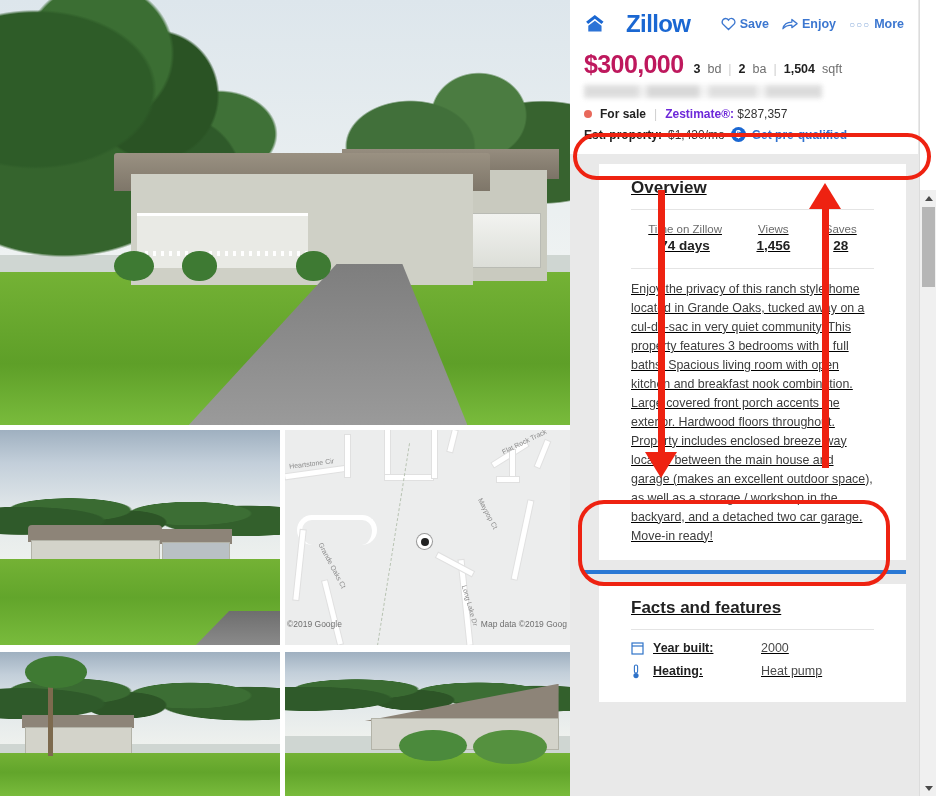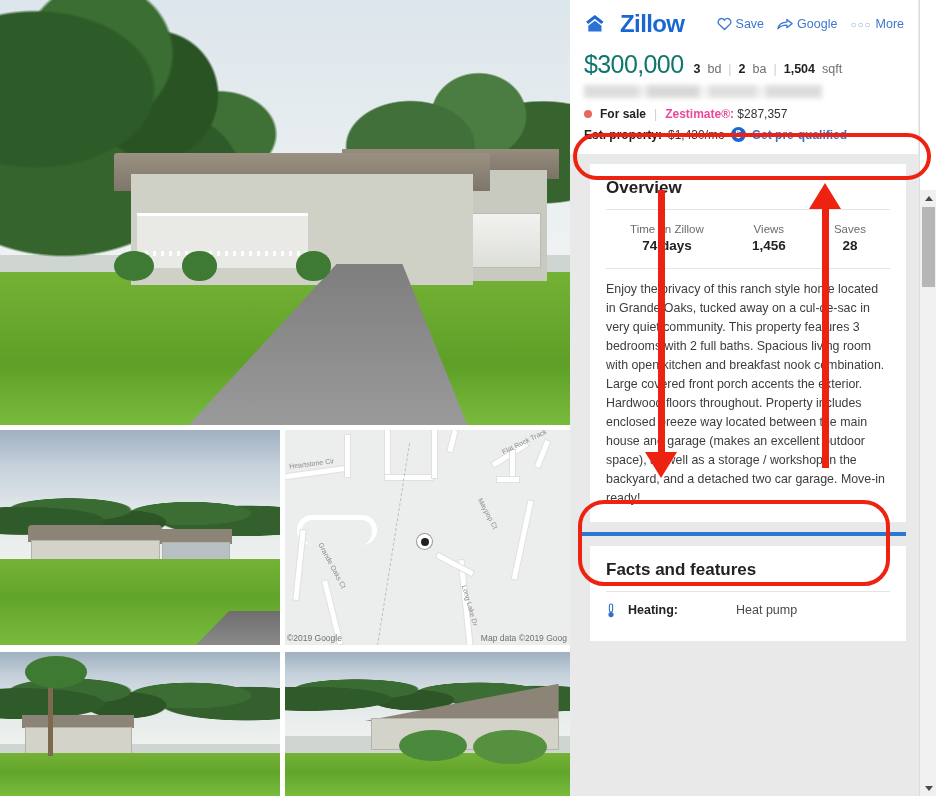--- a/index.html
+++ b/index.html
@@ -75,57 +75,57 @@
   
   .map { position:absolute; inset:0; background:#eceded; }
   .road { position:absolute; background:#ffffff; box-shadow:0 0 0 1px #e0e0e0; }
   .road-h { height:5px; } .road-v { width:5px; }
   .map-label { position:absolute; font-size:7px; color:#8b8b8b;
                font-family:"Liberation Sans", sans-serif; white-space:nowrap; }
   .map-dot { position:absolute; width:15px; height:15px; border-radius:50%;
              background:#fff; box-shadow:0 0 0 1px #9a9a9a; display:flex;
              align-items:center; justify-content:center; }
   .map-dot::after { content:""; width:8px; height:8px; border-radius:50%; background:#222; }
-  .map-attr { position:absolute; bottom:2px; font-size:8.5px; color:#6f6f6f; }
+  .map-attr { position:absolute; bottom:16px; font-size:8.5px; color:#6f6f6f; }
   .map-dashed { position:absolute; border-left:1px dashed #b9c4b4; }
 
   
   .panel { width: 366px; height: 796px; background:#e9e9e9; position: relative; flex:none; }
   .panel-scroll { position:absolute; left:0; top:0; width:348px; height:796px; overflow:hidden; }
 
-  .card { background:#fff; margin:0 12px 10px 20px; padding:14px 16px; }
+  .card { background:#fff; margin:0 12px 10px 29px; padding:14px 32px;text-decoration:underline; }
   .top-card { background:#fff; padding:8px 14px 12px 14px; margin:0; }
 
   .brandrow { display:flex; align-items:center; justify-content:space-between;
               padding:2px 0 6px 0; }
-  .zlogo { display:flex; align-items:center; gap:14px; }
+  .zlogo { display:flex; align-items:center; gap:20px; }
   .zlogo-text { font-size:24px; font-weight:bold; color:#1a67d2; letter-spacing:-0.6px; }
   .zmark { width:22px; height:20px; }
   .actions { display:flex; align-items:center; gap:13px; }
   .action { display:flex; align-items:center; gap:4px; color:#3c77d0;
-            font-size:12.5px; font-weight:normal; cursor:pointer;text-align:center; }
+            font-size:12.5px; font-weight:bold; cursor:pointer;text-align:center; }
   .action svg { display:block; }
   .dots { letter-spacing:1px; font-size:10px; color:#8fb0dd; }
 
   .pricerow { display:flex; align-items:baseline; gap:10px; padding-top:6px; }
-  .price { font-size:25px; font-weight:normal; color:#0f766e; letter-spacing:-0.6px; }
+  .price { font-size:25px; font-weight:bold; color:#be185d; letter-spacing:-0.6px; }
   .facts { display:flex; align-items:center; gap:7px; font-size:12.5px; color:#6e6e6e; }
   .facts b { color:#1f1f1f; }
   .vbar { color:#cfcfcf; }
 
   .addr-blur { margin-top:6px; height:13px; width:238px;
      background:linear-gradient(90deg,#d9d9d9 0 22%,#efefef 24% 26%,#d4d4d4 27% 48%,
      #f2f2f2 49% 52%,#dcdcdc 53% 72%,#f0f0f0 73% 76%,#d8d8d8 77% 100%);
      filter:blur(2.4px); opacity:.9; }
 
   .statusrow { display:flex; align-items:center; gap:8px; margin-top:9px; font-size:12px; }
   .dot-red { width:8px; height:8px; border-radius:50%; background:#e8695b; }
   .forsale { font-weight:bold; color:#222; }
   .zest { color:#333; }
-  .zest b { color:#ec4899; }
+  .zest b { color:#6d28d9; }
   .paymentrow { display:flex; align-items:center; gap:6px; margin-top:6px; font-size:12px; color:#333; }
   .paymentrow .lbl { font-weight:bold; color:#222; }
   .coin { width:15px; height:15px; border-radius:50%; background:#1a67d2; color:#fff;
           font-size:10px; font-weight:bold; display:flex; align-items:center;
           justify-content:center; }
   .prequal { color:#2f71cf; font-weight:bold; }
 
   .cta-wrap { padding:8px 14px 12px 14px; background:#fff; }
   .cta { width:100%; height:34px; background:#1a6fe8; color:#fff; border:none;
          border-radius:3px; font-size:13px; font-weight:bold; cursor:pointer;
@@ -286,21 +286,21 @@
             <div class="action">
               <svg width="15" height="14" viewBox="0 0 16 15">
                 <path d="M8 13.5 1.8 7.4A3.6 3.6 0 1 1 8 3.3a3.6 3.6 0 1 1 6.2 4.1z" fill="none" stroke="#3c77d0" stroke-width="1.5"></path>
               </svg>
               <span>Save</span>
             </div>
             <div class="action">
               <svg width="16" height="14" viewBox="0 0 17 14">
                 <path d="M1 12c1-5 5.5-7 9.5-7V2.2L16 6.6l-5.5 4.3V8.1C6.8 8.1 3.2 9.3 1 12z" fill="none" stroke="#3c77d0" stroke-width="1.4" stroke-linejoin="round"></path>
               </svg>
-              <span>Google</span>
+              <span>Enjoy</span>
             </div>
             <div class="action">
               <span class="dots">○○○</span>
               <span>More</span>
             </div>
           </div>
         </div>
 
         <div class="pricerow">
           <span class="price">$300,000</span>
@@ -361,20 +361,30 @@
       </div>
 
       <div class="bluebar"></div>
       <div class="gapstrip"></div>
 
       <div class="card">
         <div class="sec-title">Facts and features</div>
         <div class="hr"></div>
 
 
+        <div class="feat-row">
+          <span class="feat-icon">
+            <svg width="13" height="14" viewBox="0 0 13 14">
+                <rect x="1" y="2" width="11" height="11" fill="none" stroke="#2f73c9" stroke-width="1.2"></rect>
+                <path d="M1 5h11" stroke="#2f73c9" stroke-width="1.2"></path>
+              </svg>
+          </span>
+          <span class="feat-label">Year built:</span>
+          <span class="feat-val">2000</span>
+        </div>
 
         <div class="feat-row">
           <span class="feat-icon">
             <svg width="10" height="15" viewBox="0 0 10 15">
                 <rect x="3.4" y="1" width="3.2" height="8" rx="1.6" fill="none" stroke="#2f73c9" stroke-width="1.1"></rect>
                 <circle cx="5" cy="11.6" r="2.6" fill="#2f73c9"></circle>
               </svg>
           </span>
           <span class="feat-label">Heating:</span>
           <span class="feat-val">Heat pump</span>

